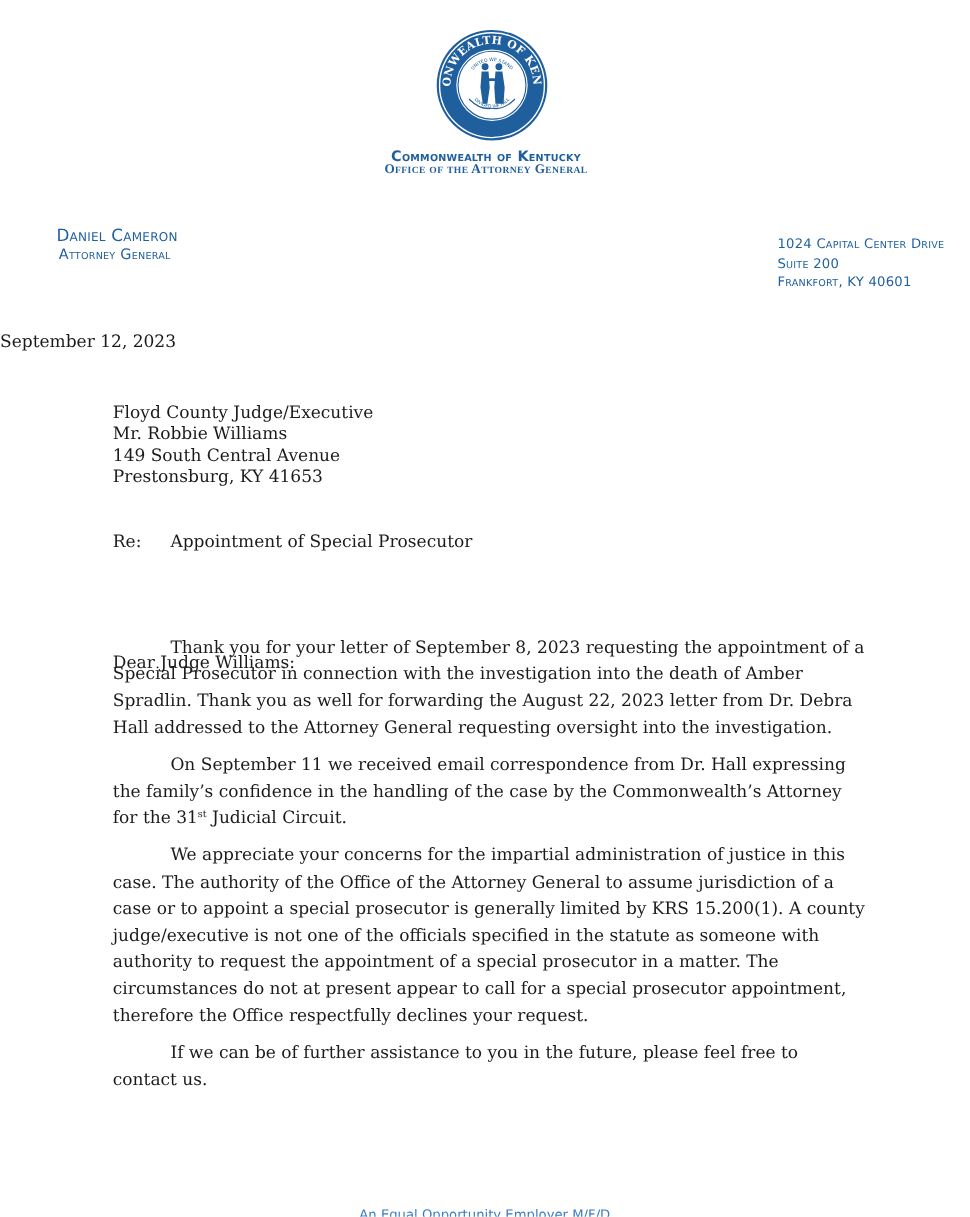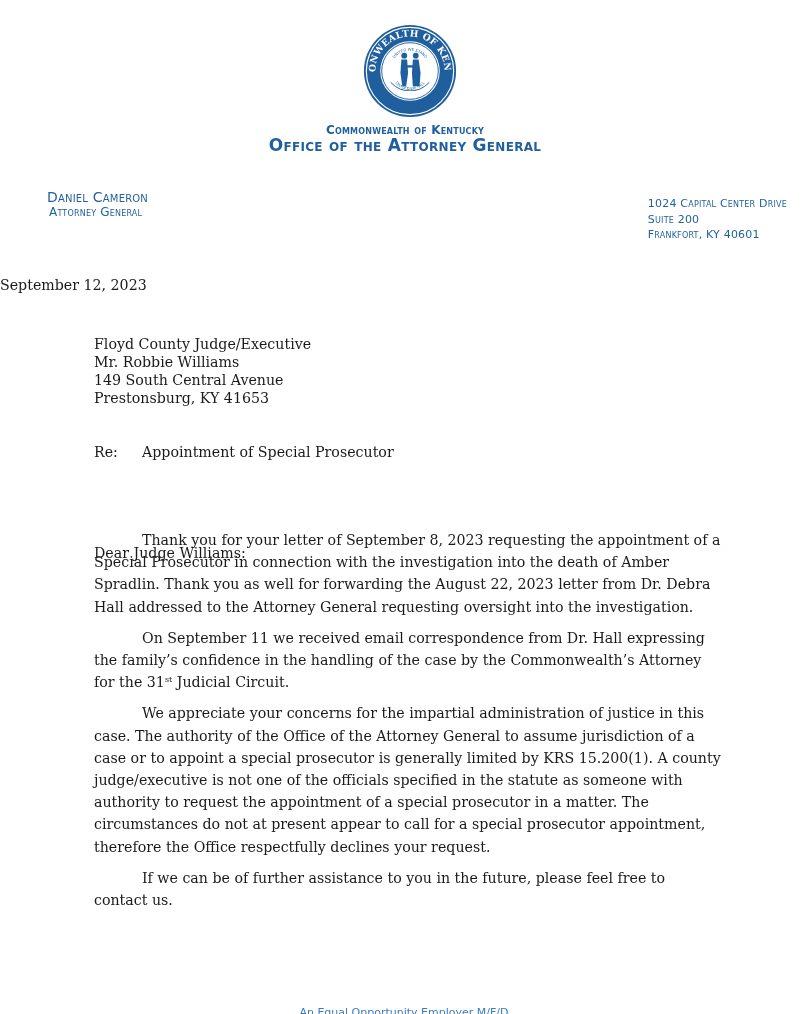--- a/index.html
+++ b/index.html
@@ -41,23 +41,24 @@
       text-align: center;
       font-size: 12px;
       font-weight: bold;
     }
     .hdr-line1 span { padding-left: 2px; }
     .hdr-line2 {
       position: absolute;
       left: 0; width: 808px;
       top: 135px;
       text-align: center;
-      font-size: 17px;
+      font-size: 11px;
       font-weight: bold;
       letter-spacing: 0.3px;
+      font-family: Liberation Serif, serif;
     }
     .hdr-line2 span { padding-left: 2px; }
     .left-block {
       position: absolute;
       left: 47px;
       top: 160px;
       text-align: left;
     }
     .left-block .name { font-size: 14px; line-height: 16px; margin-top: 29px; }
     .left-block .title { font-size: 12px; line-height: 15px; padding-left: 2px; }

